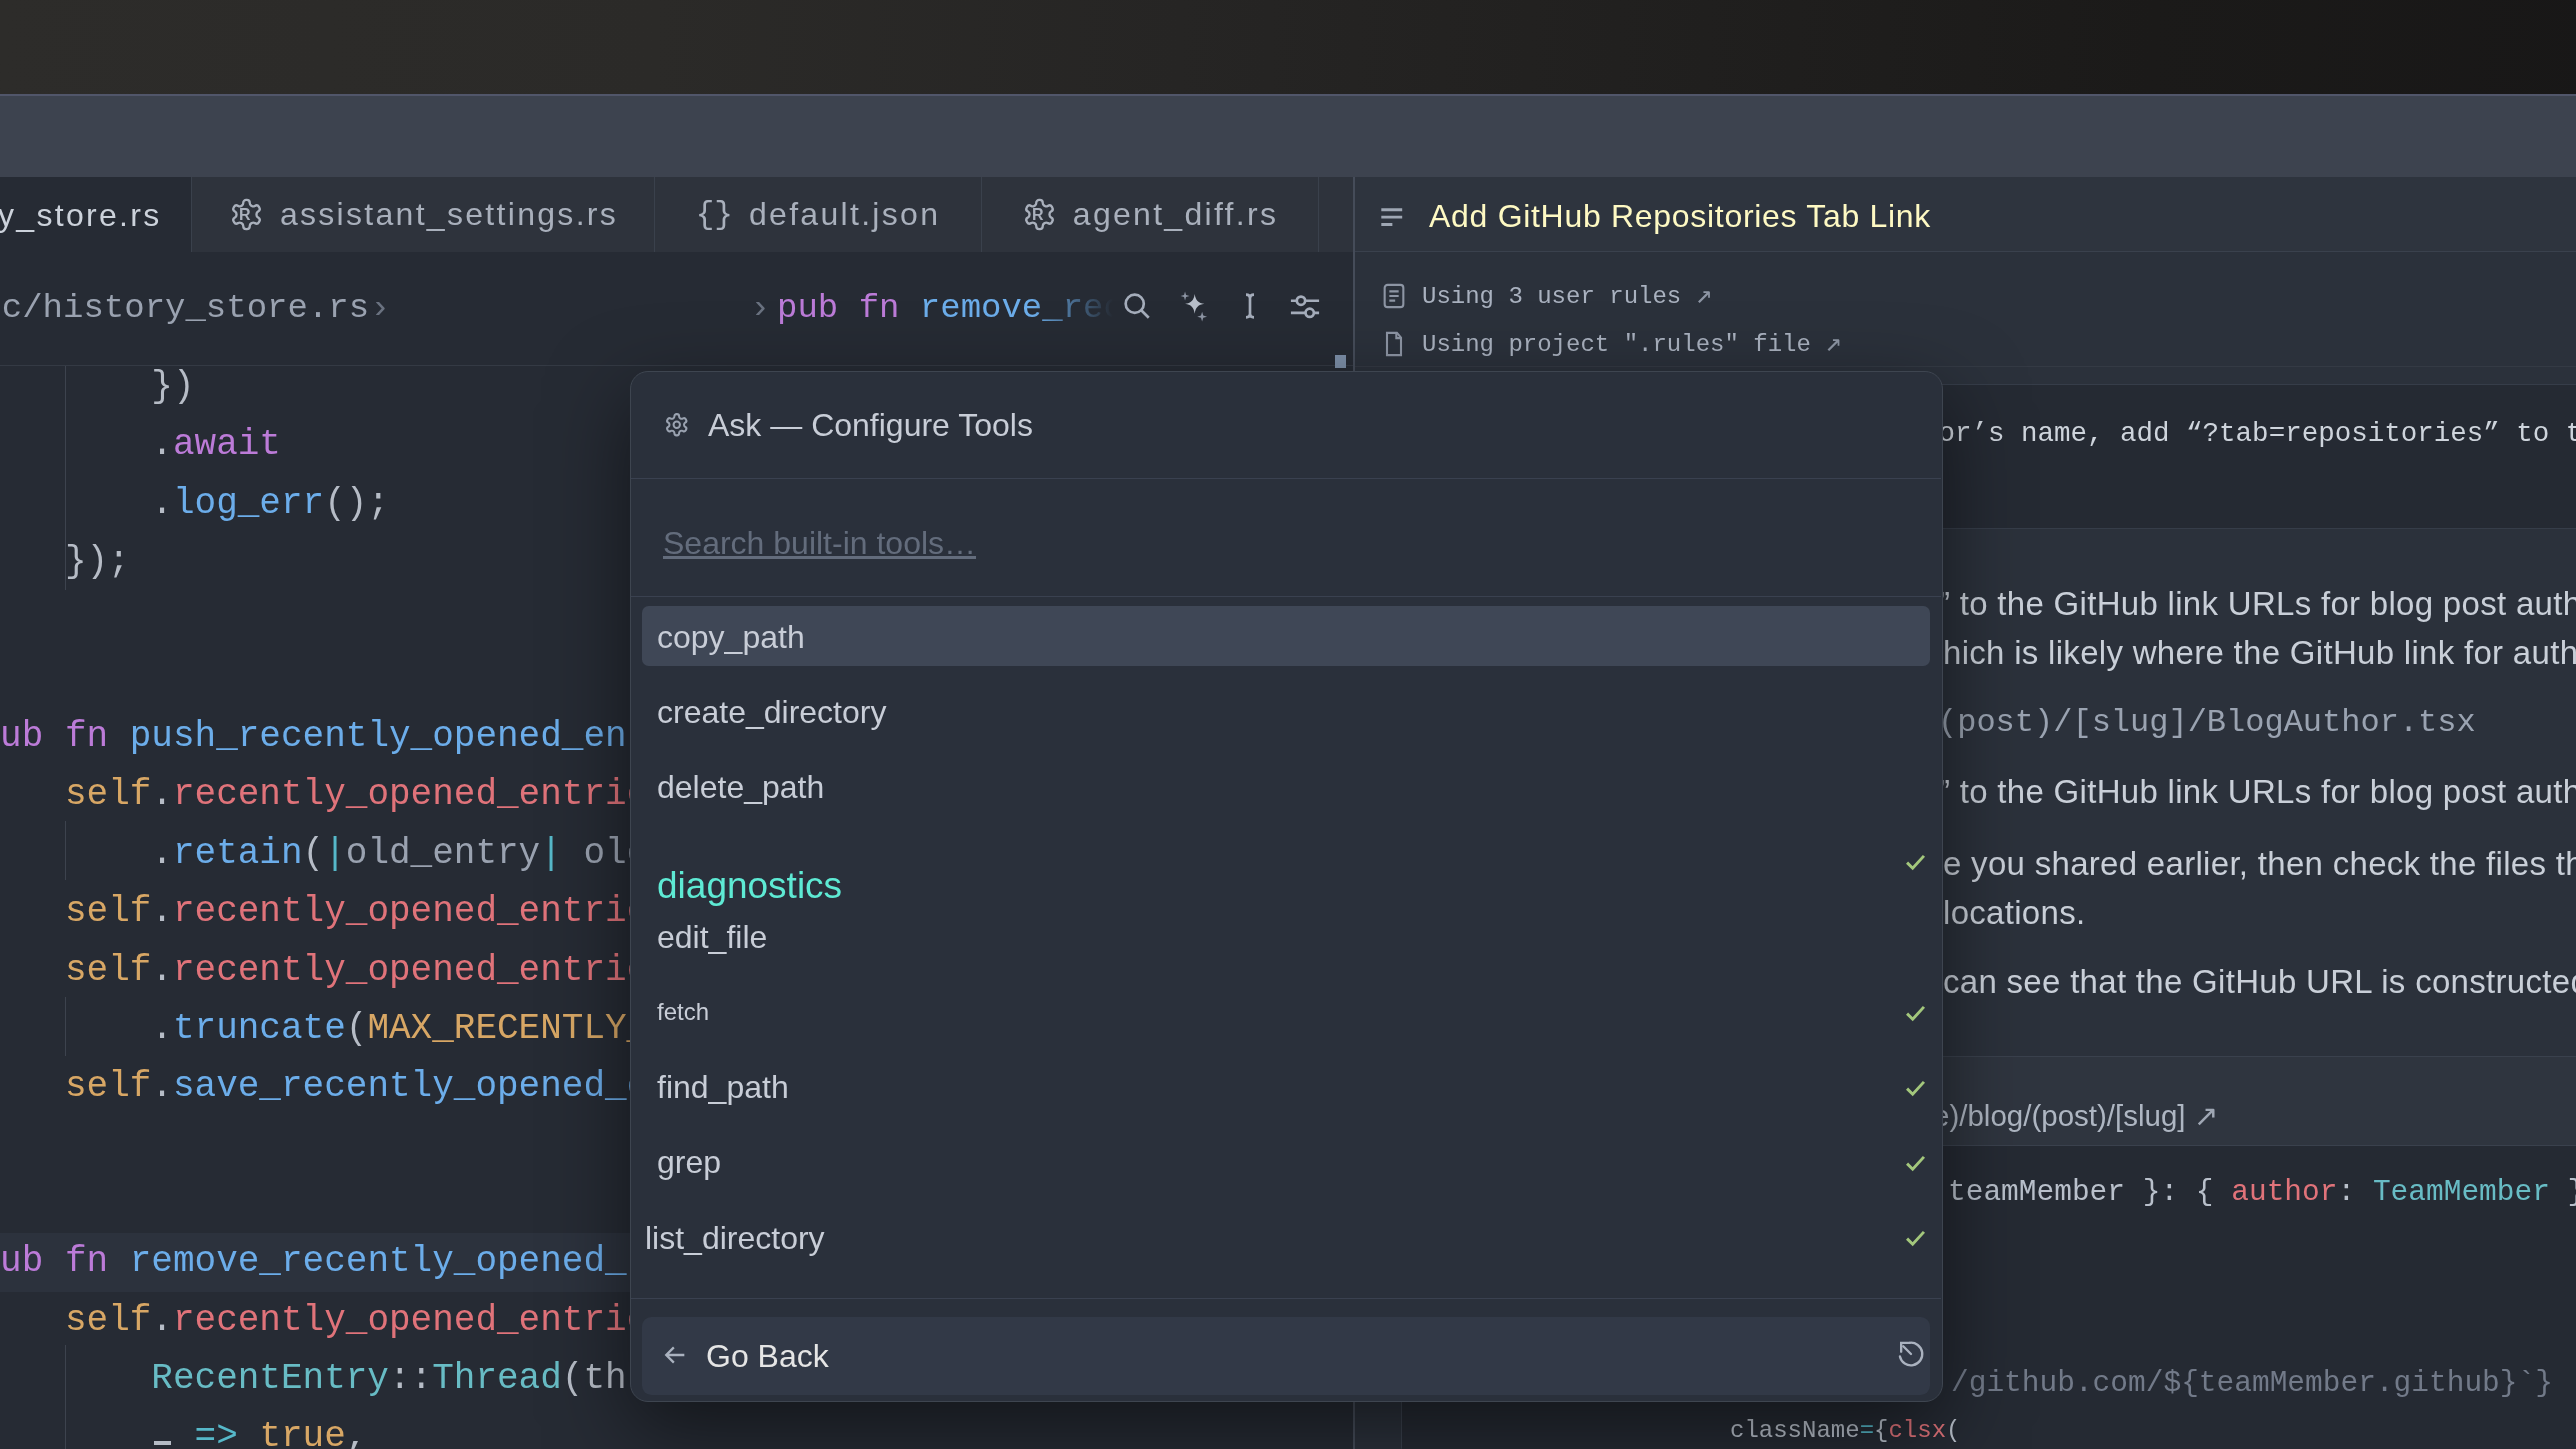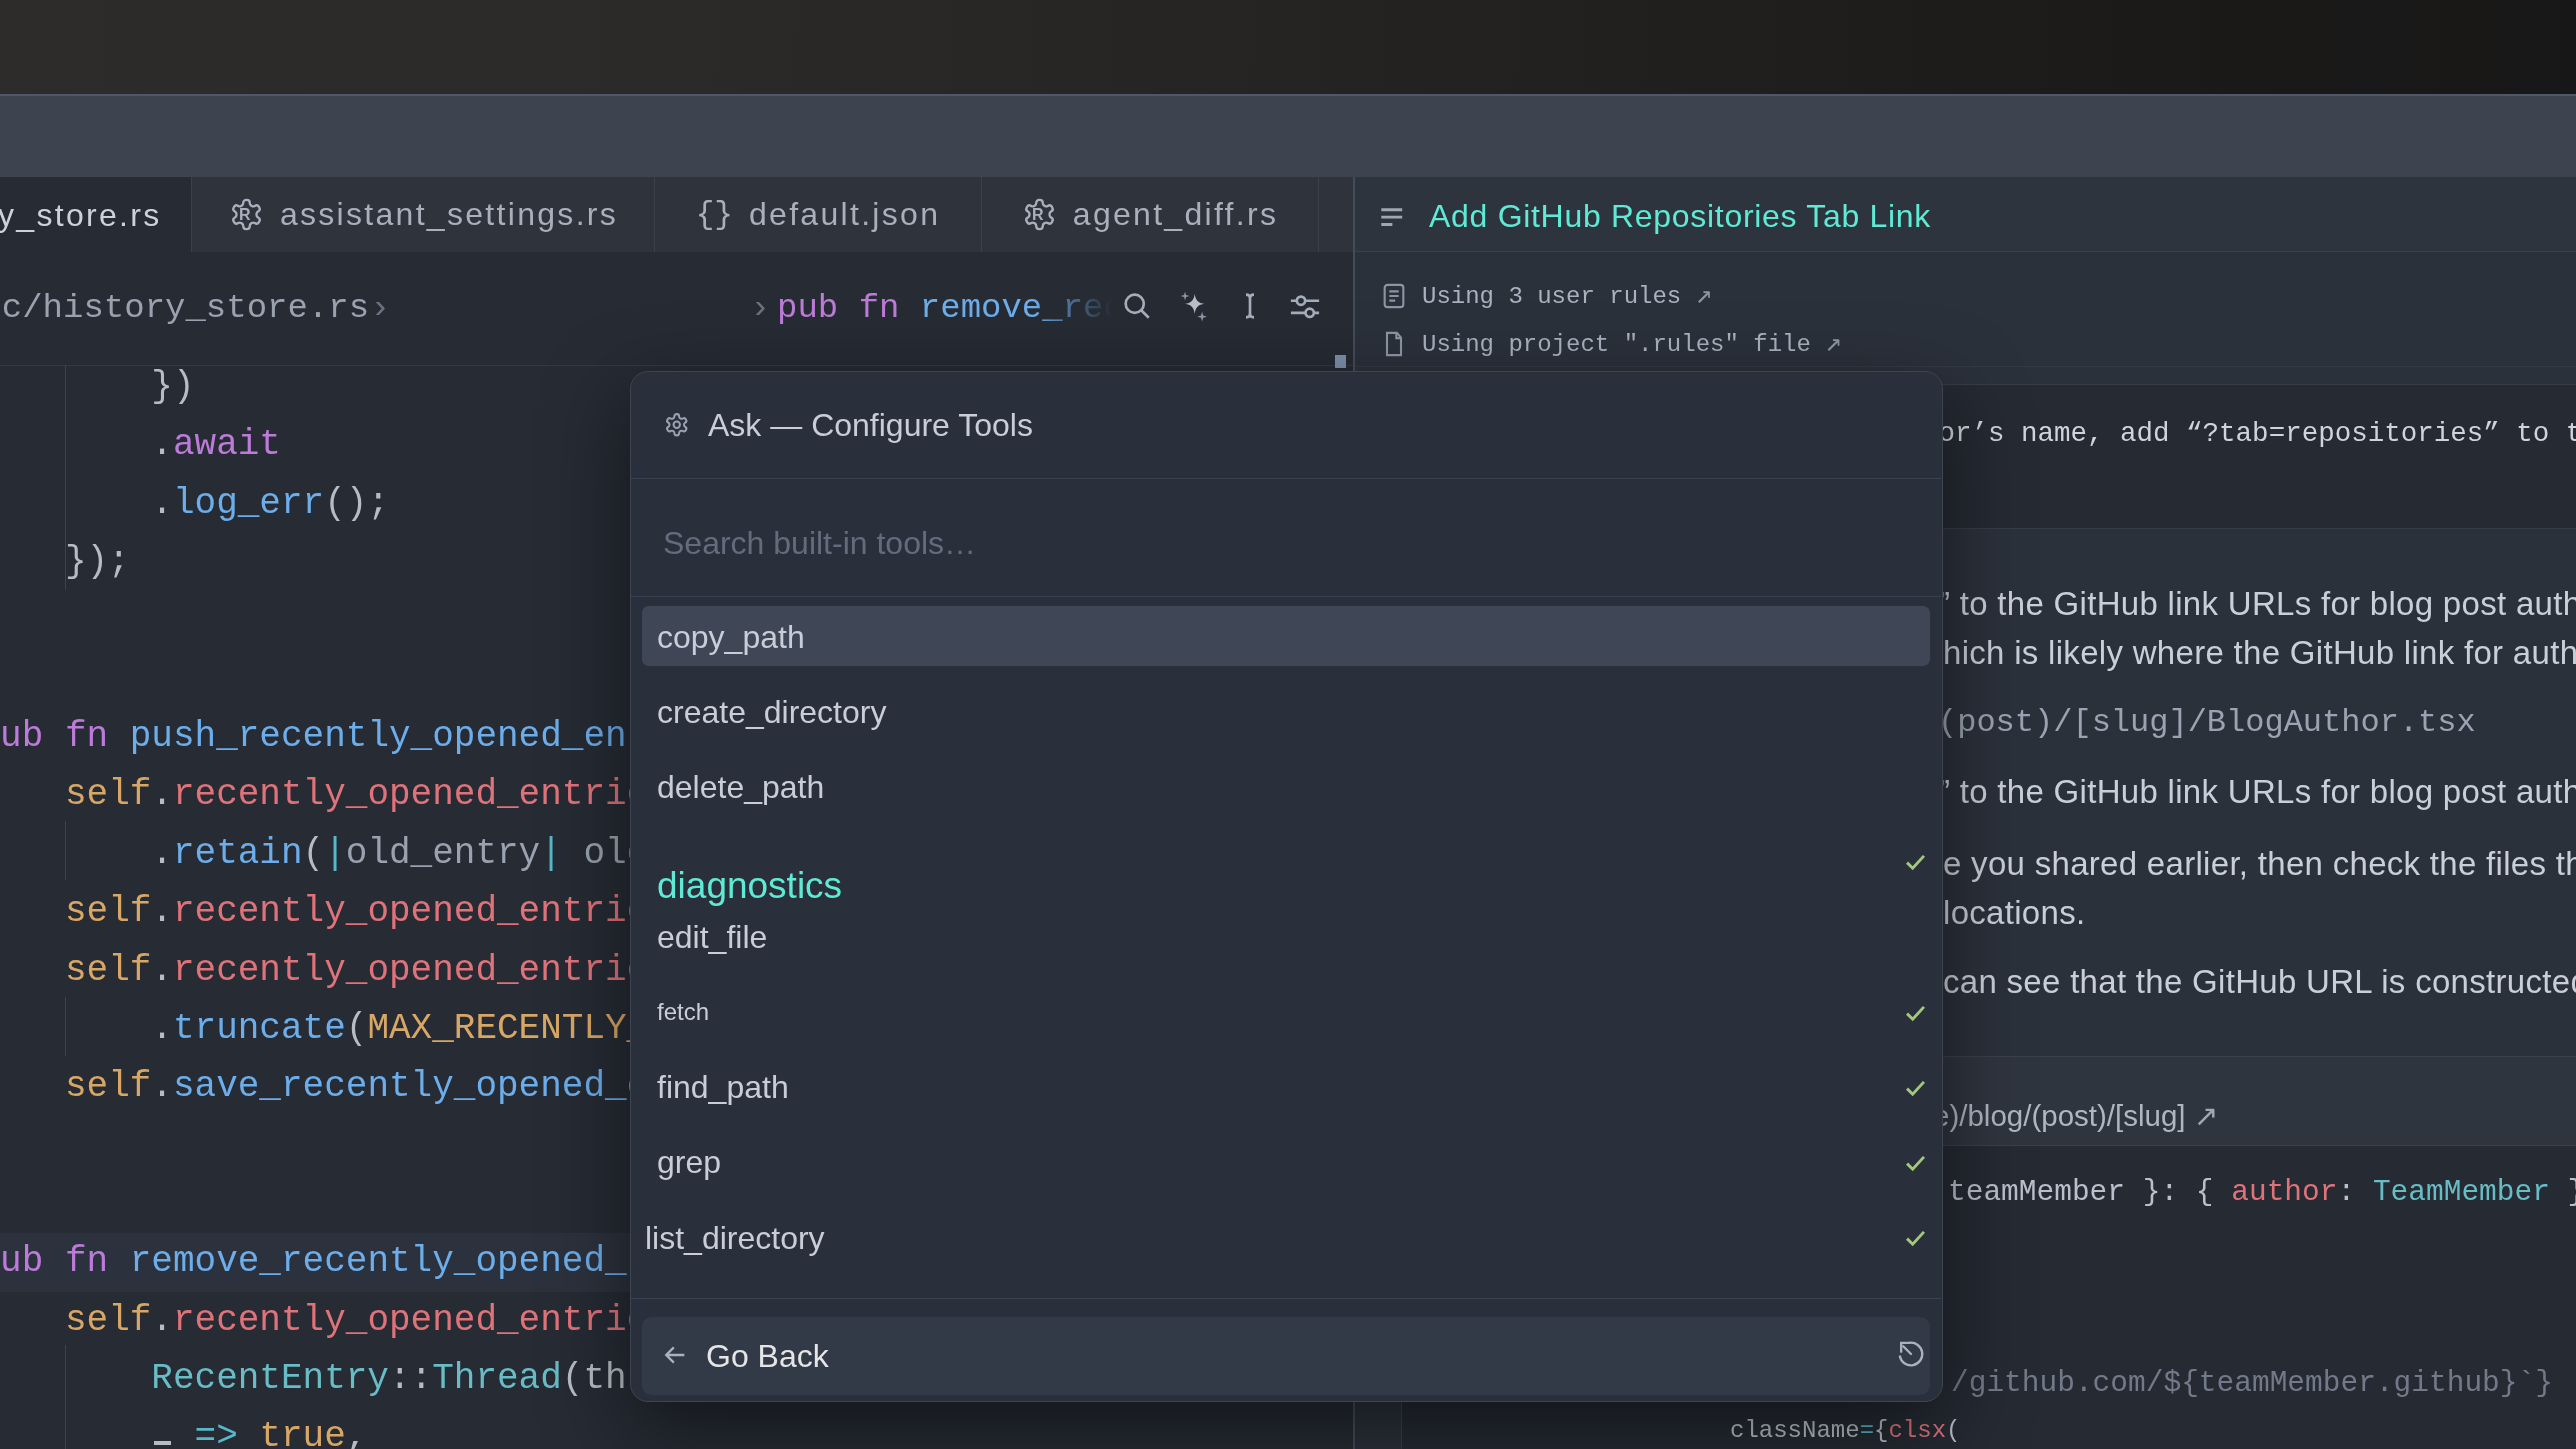--- a/index.html
+++ b/index.html
@@ -121,21 +121,21 @@
     <div style="position:absolute; left:154px; top:1075px; width:17px; height:4px; background:#b6bcc6;"></div>
   </div>
   <div class="abs" style="left:1335px; top:355px; width:10.7px; height:12.7px; background:#7d90a9;"></div>
   <div class="abs" id="divider"></div>
   <div class="abs" id="panel">
 
     <div style="position:absolute; left:0; top:0; width:1221px; height:75px; background:#2e343e; border-bottom:1.3px solid #3a414d;"></div>
     <svg class="abs" style="left:21.5px; top:25.5px;" width="29.5" height="29.5" viewBox="0 0 24 24" fill="none" stroke="#9fa7b4" stroke-width="2.4">
       <path d="M3.5 5.5 L20.5 5.5 M3.5 11.5 L20.5 11.5 M3.5 17.5 L12.5 17.5"></path>
     </svg>
-    <div class="ptext" style="left:74px; top:18px; font-size:32px; letter-spacing:0.7px; line-height:42px; color:#5eead4;">Add GitHub Repositories Tab Link</div>
+    <div class="ptext" style="left:74px; top:18px; font-size:32px; letter-spacing:0.7px; line-height:42px; color:#fef9c3;">Add GitHub Repositories Tab Link</div>
 
     <svg class="abs" style="left:27px; top:105px;" width="24" height="28" viewBox="0 0 20 24" fill="none" stroke="#8d95a4" stroke-width="1.8">
       <rect x="2" y="2.5" width="16" height="19" rx="2.5"></rect>
       <path d="M6 8 L14 8 M6 12 L14 12 M6 16 L11 16"></path>
     </svg>
     <div class="ptext mono" style="left:67px; top:103px; font-size:24px; line-height:31px; color:#a9b1bf;">Using 3 user rules <span style="color:#8d95a4; font-size:28px;">↗</span></div>
     <svg class="abs" style="left:27px; top:153px;" width="24" height="28" viewBox="0 0 20 24" fill="none" stroke="#8d95a4" stroke-width="1.8">
       <path d="M4 2.5 L12.5 2.5 L16 6.5 L16 21.5 L4 21.5 Z"></path>
       <path d="M12 2.5 L12 7 L16 7"></path>
     </svg>
@@ -162,21 +162,21 @@
   </div>
   <div class="abs" id="modal" style="left:630px; top:371px; width:1313px; height:1031px; background:#2a303b; border:1.3px solid #3e4550; border-radius:18px; box-shadow:0 27px 81px rgba(0,0,0,0.5);">
 
     <svg class="abs" style="left:33px; top:40px;" width="25.5" height="25.5" viewBox="0 0 24 24" fill="none" stroke="#9aa2b0" stroke-width="1.9">
       <path d="M12.22 2h-.44a2 2 0 0 0-2 2v.18a2 2 0 0 1-1 1.73l-.43.25a2 2 0 0 1-2 0l-.15-.08a2 2 0 0 0-2.73.73l-.22.38a2 2 0 0 0 .73 2.73l.15.1a2 2 0 0 1 1 1.72v.51a2 2 0 0 1-1 1.74l-.15.09a2 2 0 0 0-.73 2.73l.22.38a2 2 0 0 0 2.73.73l.15-.08a2 2 0 0 1 2 0l.43.25a2 2 0 0 1 1 1.73V20a2 2 0 0 0 2 2h.44a2 2 0 0 0 2-2v-.18a2 2 0 0 1 1-1.73l.43-.25a2 2 0 0 1 2 0l.15.08a2 2 0 0 0 2.73-.73l.22-.39a2 2 0 0 0-.73-2.73l-.15-.08a2 2 0 0 1-1-1.74v-.5a2 2 0 0 1 1-1.74l.15-.09a2 2 0 0 0 .73-2.73l-.22-.38a2 2 0 0 0-2.73-.73l-.15.08a2 2 0 0 1-2 0l-.43-.25a2 2 0 0 1-1-1.73V4a2 2 0 0 0-2-2z"></path>
       <circle cx="12" cy="12" r="3"></circle>
     </svg>
     <div class="ptext" style="left:77px; top:32px; font-size:32px; line-height:42px; color:#c8cdd7;">Ask — Configure Tools</div>
     <div style="position:absolute; left:0; top:106px; width:1310px; height:1.3px; background:#3a4150;"></div>
 
-    <div class="ptext" style="left:32px; top:150px; font-size:32px; line-height:42px; color:#636c7c;">Search built-in tools…</div>
+    <div class="ptext" style="left:32px; top:150px; font-size:32px; line-height:42px; color:#636c7c;text-decoration:underline;">Search built-in tools…</div>
     <div style="position:absolute; left:0; top:224px; width:1310px; height:1.3px; background:#3a4150;"></div>
 
     <div style="position:absolute; left:11.4px; top:234px; width:1288px; height:60px; background:#3f4756; border-radius:6.7px;"></div>
     <div class="ptext" style="left:26px; top:244px; font-size:32px; line-height:42px; color:#c8cdd7;">copy_path</div>
     <div class="ptext" style="left:26px; top:319px; font-size:32px; line-height:42px; color:#c8cdd7;">create_directory</div>
     <div class="ptext" style="left:26px; top:394px; font-size:32px; line-height:42px; color:#c8cdd7;">delete_path</div>
     <div class="ptext" style="left:26px; top:493px; font-size:37px; line-height:42px; color:#5eead4;">diagnostics</div>
     <div class="ptext" style="left:26px; top:544px; font-size:32px; line-height:42px; color:#c8cdd7;">edit_file</div>
     <div class="ptext" style="left:26px; top:619px; font-size:24px; line-height:42px; color:#c8cdd7;">fetch</div>
     <div class="ptext" style="left:26px; top:694px; font-size:32px; line-height:42px; color:#c8cdd7;">find_path</div>

